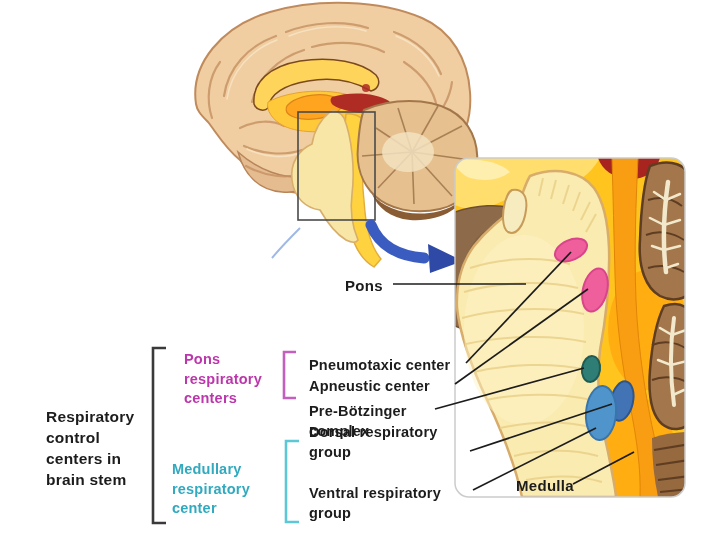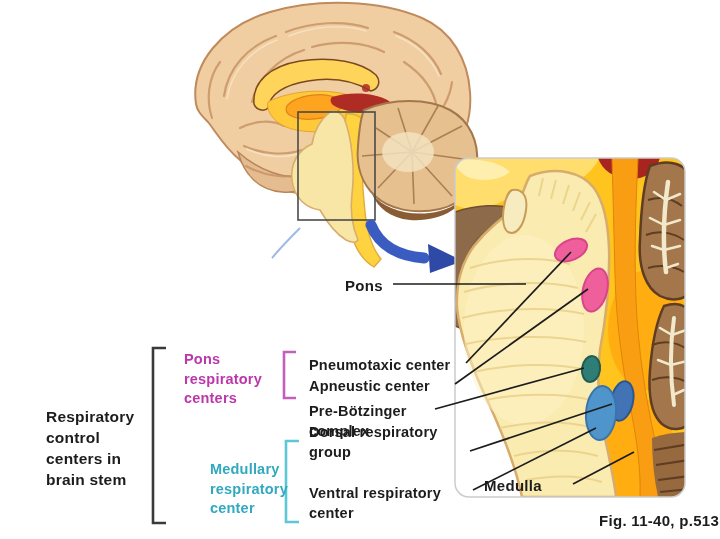--- a/index.html
+++ b/index.html
@@ -3,21 +3,21 @@
 <meta charset="utf-8">
 <style>
   html,body{margin:0;padding:0;background:#ffffff;}
   .canvas{position:relative;width:720px;height:539px;background:#ffffff;overflow:hidden;
           font-family:"Liberation Sans",sans-serif;}
   svg{position:absolute;left:0;top:0;}
   .lbl{position:absolute;font-weight:bold;color:#1c1c1c;white-space:pre-line;
        font-size:14.5px;line-height:20px;letter-spacing:.2px;}
   .lbl.big{font-size:15.5px;line-height:21px;}
   .lbl.magenta{color:#bb37ab;line-height:19.5px;}
-  .lbl.teal{color:#31a9bf;line-height:19.5px;margin-left:38px;}
+  .lbl.teal{color:#31a9bf;line-height:19.5px;}
   .lbl.caption{font-size:15px;letter-spacing:.3px;}
 </style>
 </head>
 <body>
 
 <div class="canvas">
 
 <svg width="720" height="539" viewBox="0 0 720 539">
   <defs>
     <clipPath id="insetClip">
@@ -228,17 +228,16 @@
 center</div>
 
 <div class="lbl caption" style="left:345px;top:276px;">Pons</div>
 <div class="lbl" style="left:309px;top:376px;">Apneustic center</div>
 <div class="lbl" style="left:309px;top:355px;">Pneumotaxic center</div>
 <div class="lbl" style="left:309px;top:401px;">Pre-Bötzinger
 complex</div>
 <div class="lbl" style="left:309px;top:422px;">Dorsal respiratory
 group</div>
 <div class="lbl" style="left:309px;top:483px;">Ventral respiratory
-center</div>
-<div class="lbl caption" style="left:484px;top:476px;">Medulla</div>
-<div class="lbl caption" style="left:599px;top:511px;">Fig. 11-40, p.513</div>
+group</div>
+<div class="lbl caption" style="left:516px;top:476px;">Medulla</div>
 
 </div>
 
 </body></html>

